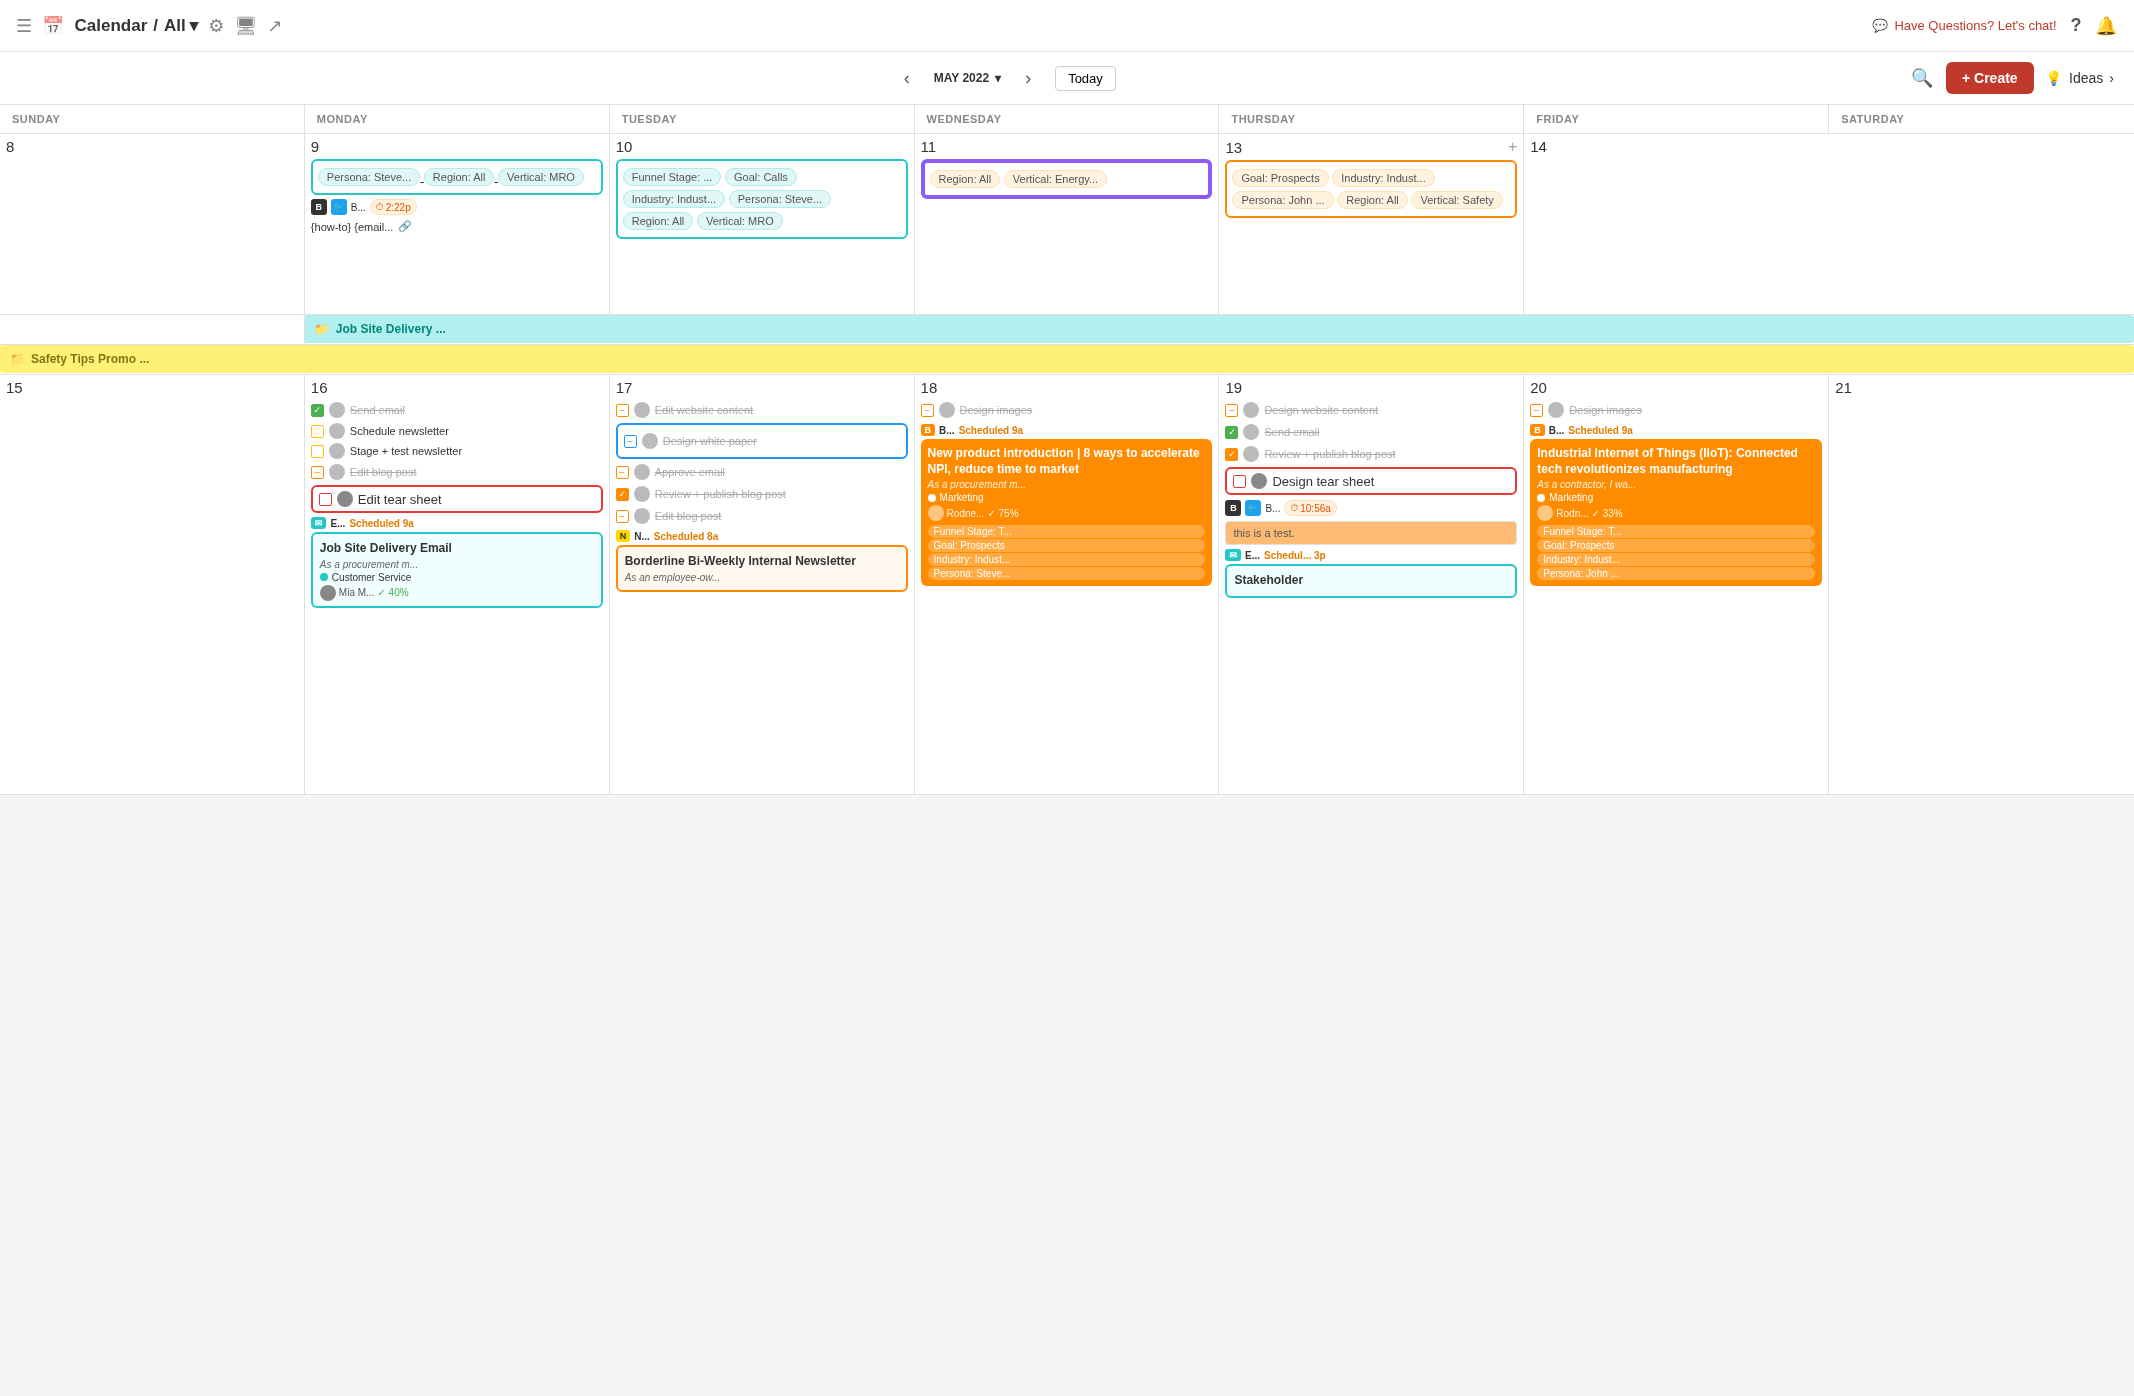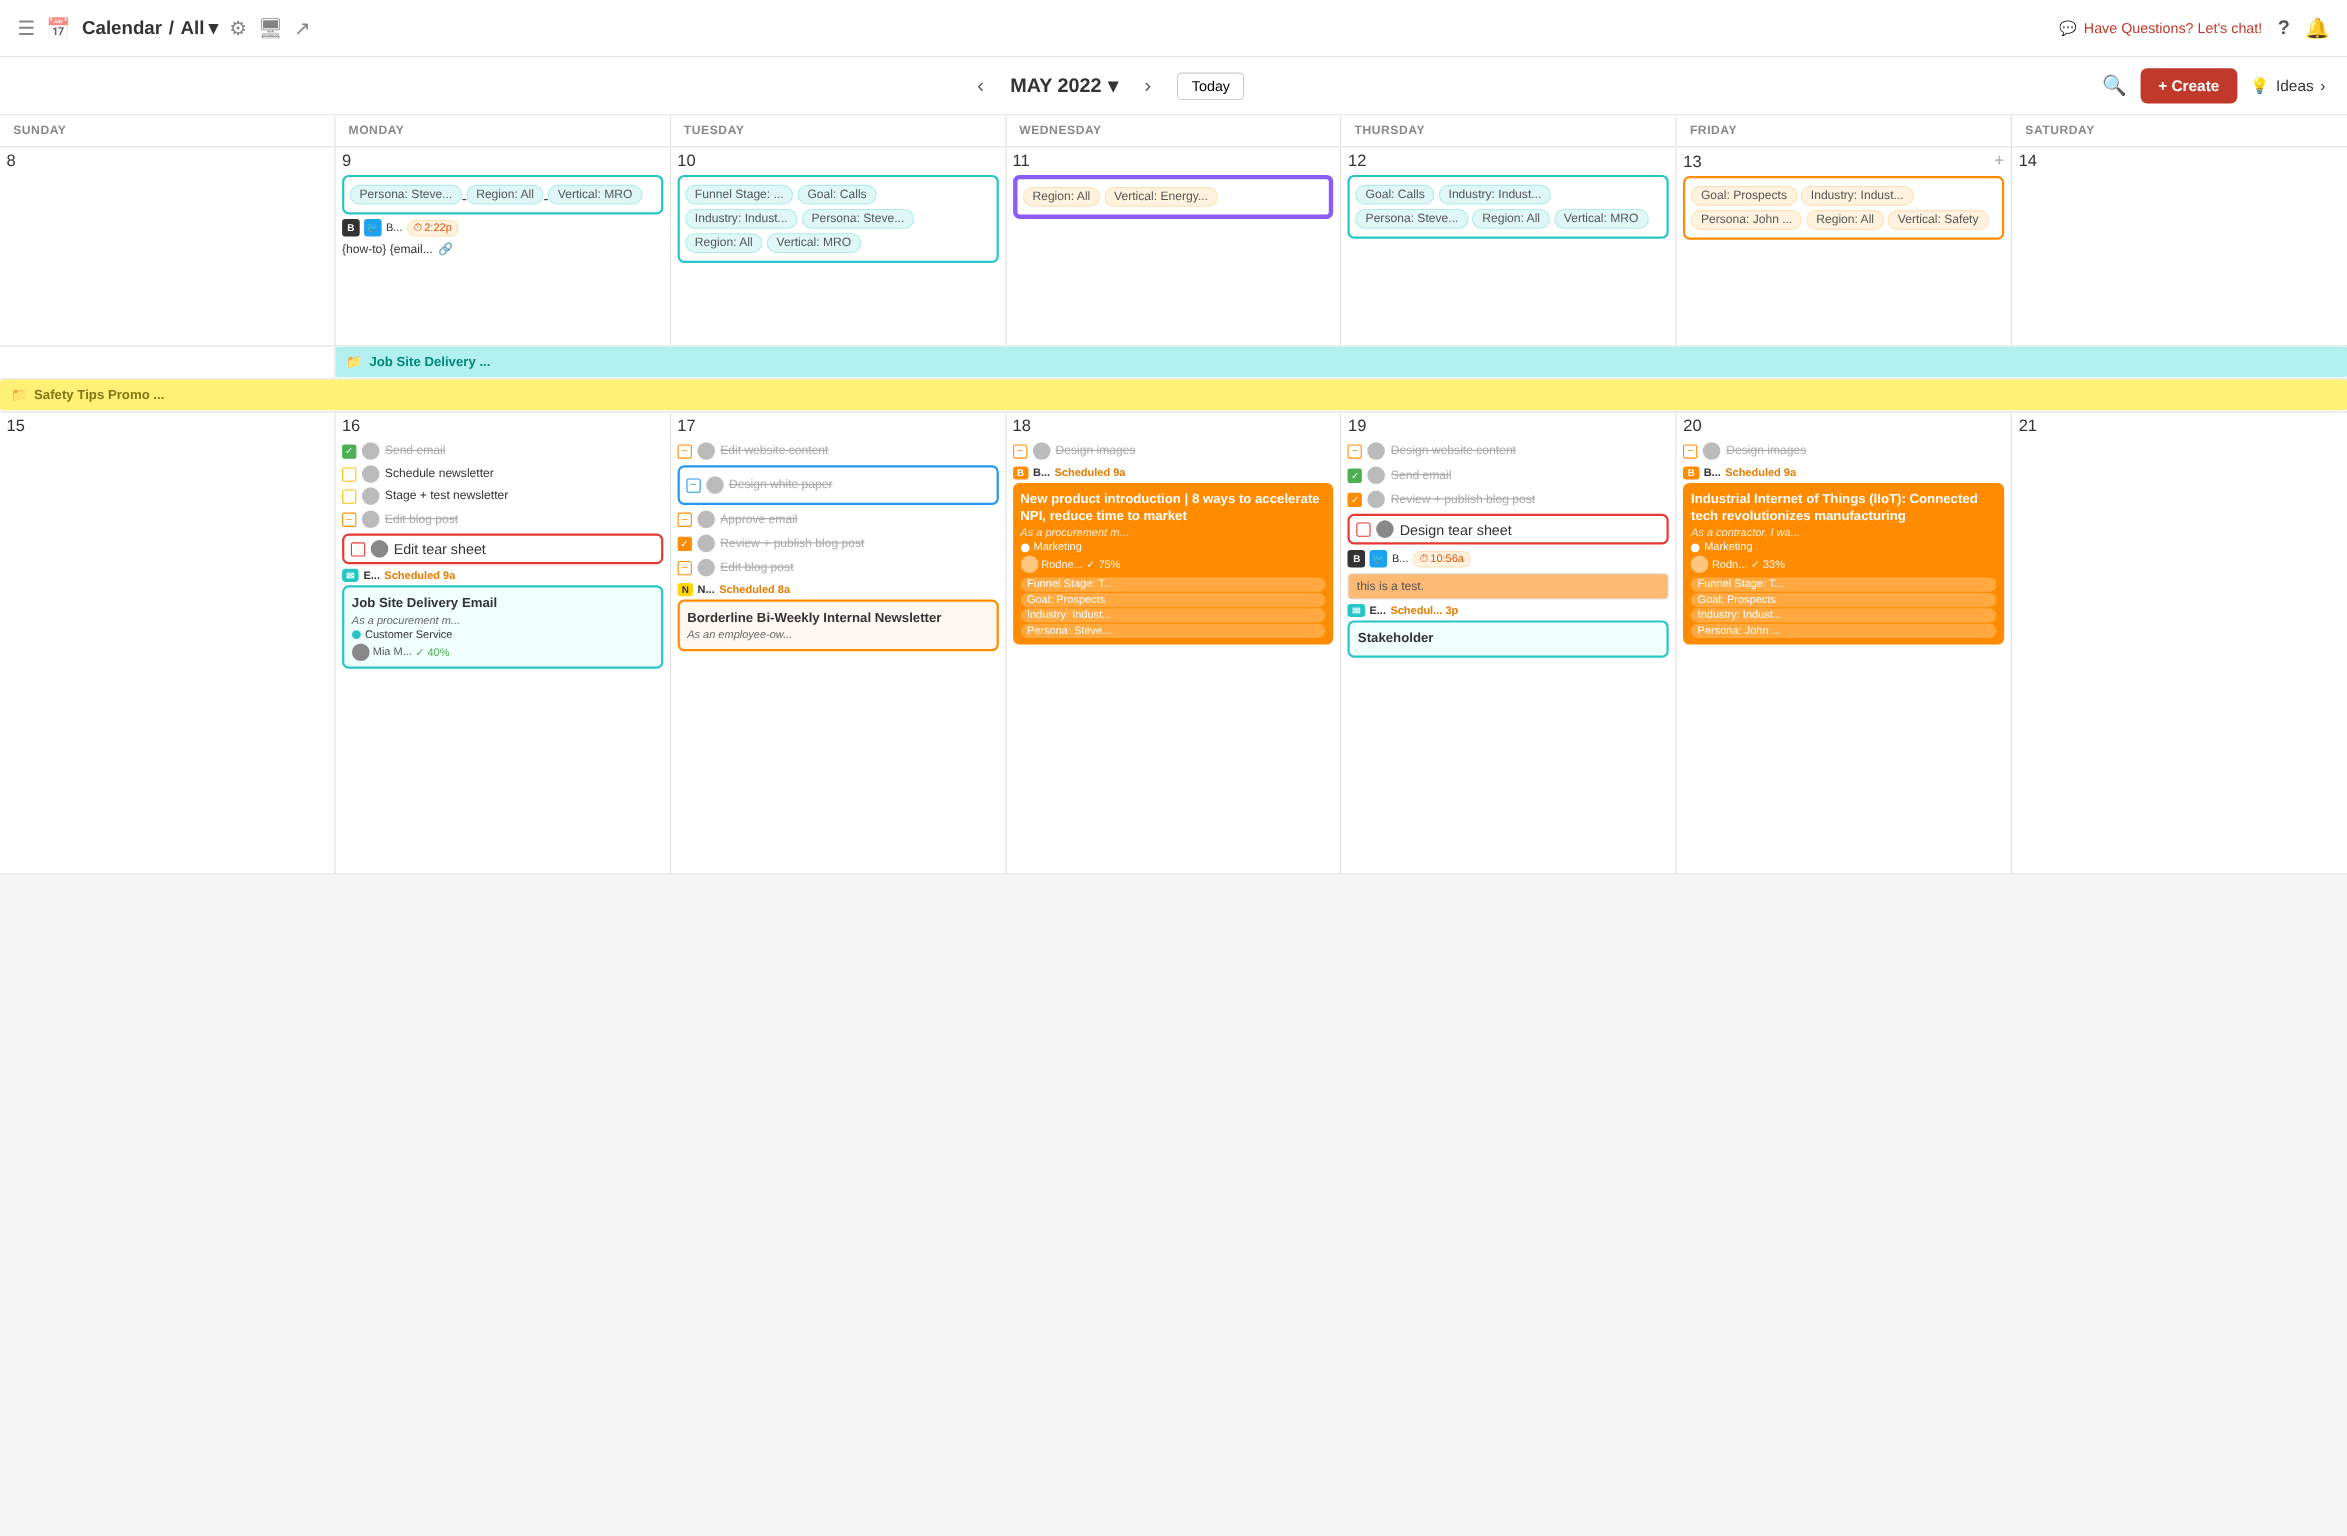--- a/index.html
+++ b/index.html
@@ -19,21 +19,21 @@
     .help-btn { font-size: 18px; font-weight: bold; color: #555; cursor: pointer; }
     .bell-btn { font-size: 18px; color: #555; cursor: pointer; }
 
     
     .cal-toolbar {
       display: flex; align-items: center; justify-content: space-between;
       padding: 10px 20px; background: #fff; border-bottom: 1px solid #e0e0e0;
     }
     .cal-nav { display: flex; align-items: center; gap: 16px; }
     .cal-nav-btn { background: none; border: none; font-size: 18px; cursor: pointer; color: #555; padding: 4px 8px; }
-    .cal-month { font-size: 18px; font-weight: 600; display: flex; align-items: center; gap: 6px; cursor: pointer; }
+    .cal-month { font-size: 12px; font-weight: 600; display: flex; align-items: center; gap: 6px; cursor: pointer; }
     .today-btn { background: none; border: 1px solid #ccc; border-radius: 4px; padding: 4px 12px; cursor: pointer; font-size: 13px; }
     .cal-toolbar-right { display: flex; align-items: center; gap: 12px; }
     .search-icon { font-size: 18px; cursor: pointer; color: #555; }
     .create-btn {
       background: #c0392b; color: #fff; border: none; border-radius: 6px;
       padding: 8px 16px; font-size: 14px; font-weight: 600; cursor: pointer;
       display: flex; align-items: center; gap: 6px;
     }
     .ideas-btn { display: flex; align-items: center; gap: 6px; font-size: 14px; cursor: pointer; color: #333; }
 
@@ -250,32 +250,20 @@
     <div class="day-cell">
       <div class="day-number">
           <span>11</span>
         </div>
       <div style="border: 4px solid #8b5cf6; border-radius: 6px; padding: 5px; margin: 2px 0;">
         <div class="tag-pill orange">Region: All</div>
         <div class="tag-pill orange">Vertical: Energy...</div>
       </div>
     </div>
 
-    <div class="day-cell">
-      <div class="day-number">
-          <span>12</span>
-        </div>
-      <div style="border: 2px solid #26c6c6; border-radius: 6px; padding: 5px; margin: 2px 0;">
-        <div class="tag-pill teal">Goal: Calls</div>
-        <div class="tag-pill teal">Industry: Indust...</div>
-        <div class="tag-pill teal">Persona: Steve...</div>
-        <div class="tag-pill teal">Region: All</div>
-        <div class="tag-pill teal">Vertical: MRO</div>
-      </div>
-    </div>
 
     <div class="day-cell">
       <div class="day-number">
         <span>13</span>
         <span class="plus-btn">+</span>
       </div>
       <div style="border: 2px solid #ff8c00; border-radius: 6px; padding: 5px; margin: 2px 0;">
         <div class="tag-pill orange">Goal: Prospects</div>
         <div class="tag-pill orange">Industry: Indust...</div>
         <div class="tag-pill orange">Persona: John ...</div>

